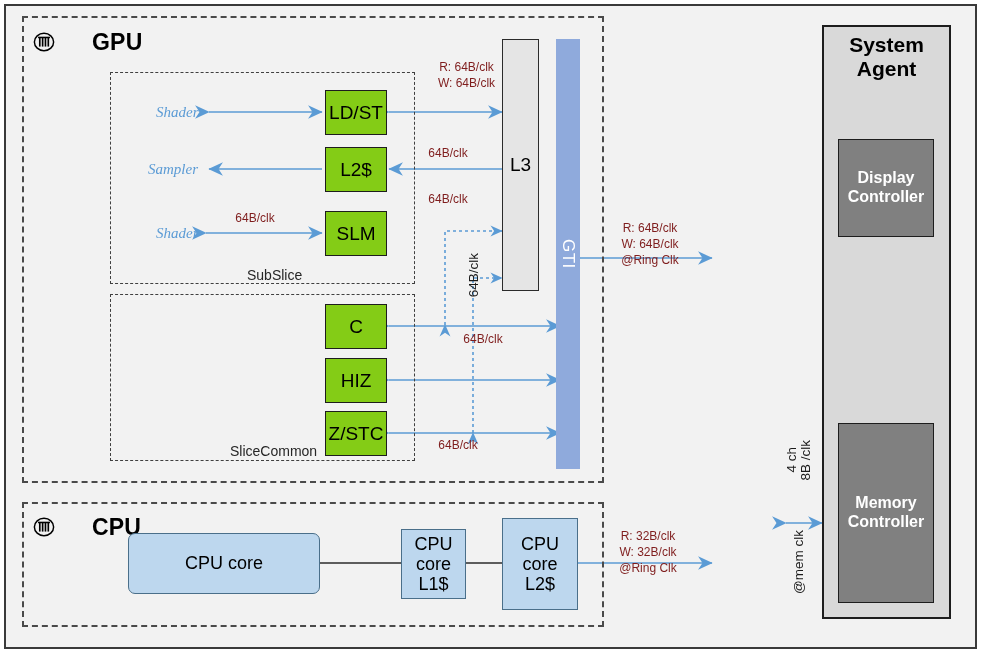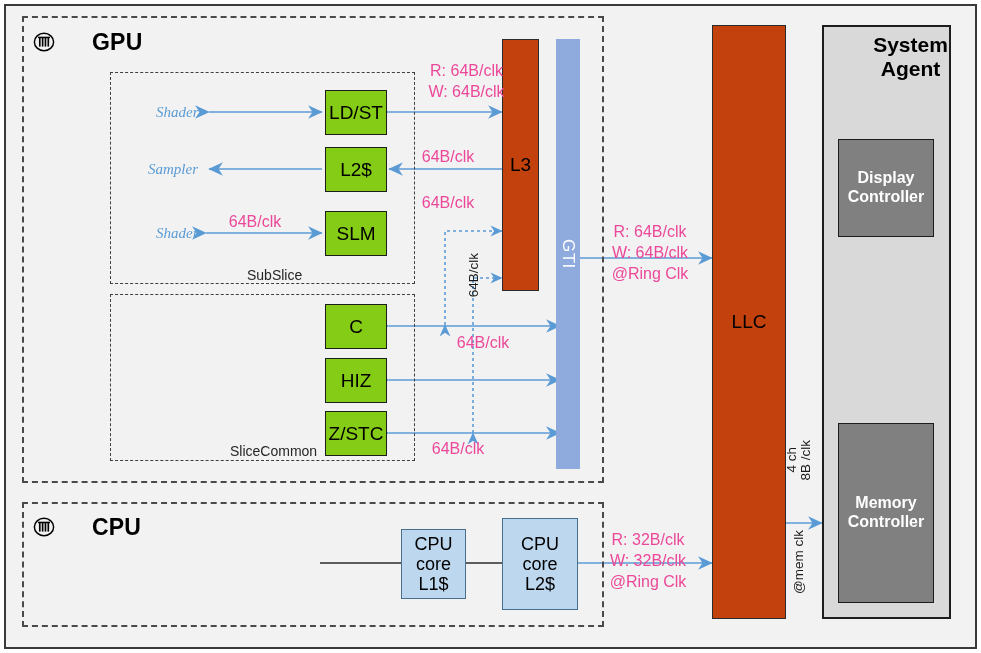--- a/index.html
+++ b/index.html
@@ -18,29 +18,29 @@
   .group-title{position:absolute;font-weight:bold;font-size:23px;color:#000;letter-spacing:.2px;margin-left:32px;}
 
   
   .chip-icon{position:absolute;width:22px;height:22px;}
 
   
   .block{position:absolute;box-sizing:border-box;display:flex;align-items:center;
     justify-content:center;text-align:center;color:#000;}
 
   .orange{background:#84cc16;border:1.6px solid #1d1d1d;font-size:19px;}
-  .green{background:#c2410c;border:1.6px solid #2b2b2b;font-size:19px;}
+  .green{background:#e5e5e5;border:1.6px solid #2b2b2b;font-size:19px;}
   .bluebar{background:#8faadc;border:none;}
   .cpublue{background:#bdd7ee;border:1.4px solid #4a6f8a;font-size:18px;line-height:1.12;}
   .cpublue.round{border-radius:7px;}
   .gray-dark{background:#808080;border:1.6px solid #1d1d1d;color:#ffffff;font-weight:bold;font-size:16px;line-height:1.18;}
   .sys-agent{background:#d9d9d9;border:2px solid #1d1d1d;}
   .vtext-gti{writing-mode:vertical-rl;color:#ffffff;font-size:17px;letter-spacing:.5px;}
 
-  .label{position:absolute;font-size:16px;color:#ec4899;white-space:pre;line-height:1.32;}
+  .label{position:absolute;font-size:12px;color:#7f1d1d;white-space:pre;line-height:1.32;}
   .label.center{text-align:center;}
   .label-italic{position:absolute;font-family:"Liberation Serif",serif;font-style:italic;
     font-size:15px;color:#5b9bd5;white-space:nowrap;}
   .label-sub{position:absolute;font-size:14px;color:#262626;white-space:nowrap;}
   .vlabel{position:absolute;font-size:13.5px;color:#1a1a1a;white-space:nowrap;
     writing-mode:vertical-rl;transform:rotate(180deg);}
 
   .sysagent-title{position:absolute;font-weight:bold;font-size:21px;color:#000;
     text-align:center;line-height:1.12;}
 
@@ -142,42 +142,42 @@
   <svg class="chip-icon" style="left:33px;top:516px;" viewBox="0 0 24 24">
     <ellipse cx="12" cy="12" rx="10.5" ry="9.5" fill="none" stroke="#000" stroke-width="1.6"></ellipse>
     <rect x="6.5" y="7" width="1.8" height="10" fill="#000"></rect>
     <rect x="9.6" y="7" width="1.8" height="10" fill="#000"></rect>
     <rect x="12.7" y="7" width="1.8" height="10" fill="#000"></rect>
     <rect x="15.8" y="7" width="1.8" height="10" fill="#000"></rect>
     <rect x="5.5" y="6.2" width="13" height="1.7" fill="#000"></rect>
   </svg>
   <div class="group-title" style="left:60px;top:514px;">CPU</div>
 
+  <div class="block cpublue round" style="left:128px;top:533px;width:192px;height:61px;">CPU core</div>
   <div class="block cpublue" style="left:401px;top:529px;width:65px;height:70px;white-space:pre;">CPU
 core
 L1$</div>
   <div class="block cpublue" style="left:502px;top:518px;width:76px;height:92px;white-space:pre;">CPU
 core
 L2$</div>
 
   <div class="label center" style="left:600px;top:529px;width:96px;">R: 32B/clk
 W: 32B/clk
 @Ring Clk</div>
 
-  <div class="block green" style="left:712px;top:25px;width:74px;height:594px;">LLC</div>
 
   <div class="label center" style="left:600px;top:221px;width:100px;">R: 64B/clk
 W: 64B/clk
 @Ring Clk</div>
 
   <div class="vlabel" style="left:784px;top:447px;">4 ch</div>
   <div class="vlabel" style="left:798px;top:440px;">8B /clk</div>
   <div class="vlabel" style="left:791px;top:530px;">@mem clk</div>
 
   <div class="block sys-agent" style="left:822px;top:25px;width:129px;height:594px;"></div>
-  <div class="sysagent-title" style="left:822px;top:33px;width:129px;white-space:pre;margin-left:24px;">System
+  <div class="sysagent-title" style="left:822px;top:33px;width:129px;white-space:pre;">System
 Agent</div>
 
   <div class="block gray-dark" style="left:838px;top:139px;width:96px;height:98px;white-space:pre;">Display
 Controller</div>
   <div class="block gray-dark" style="left:838px;top:423px;width:96px;height:180px;white-space:pre;">Memory
 Controller</div>
 </div>
 
 </body></html>

